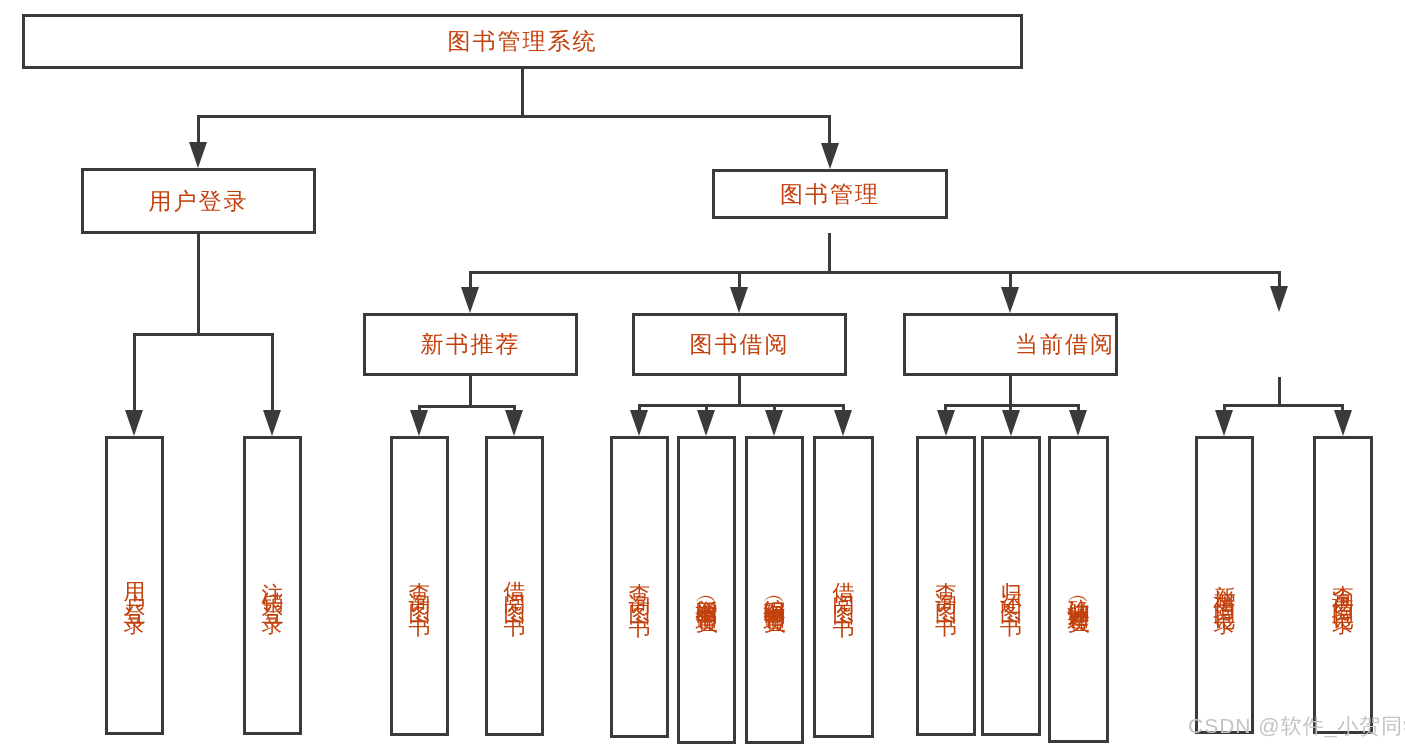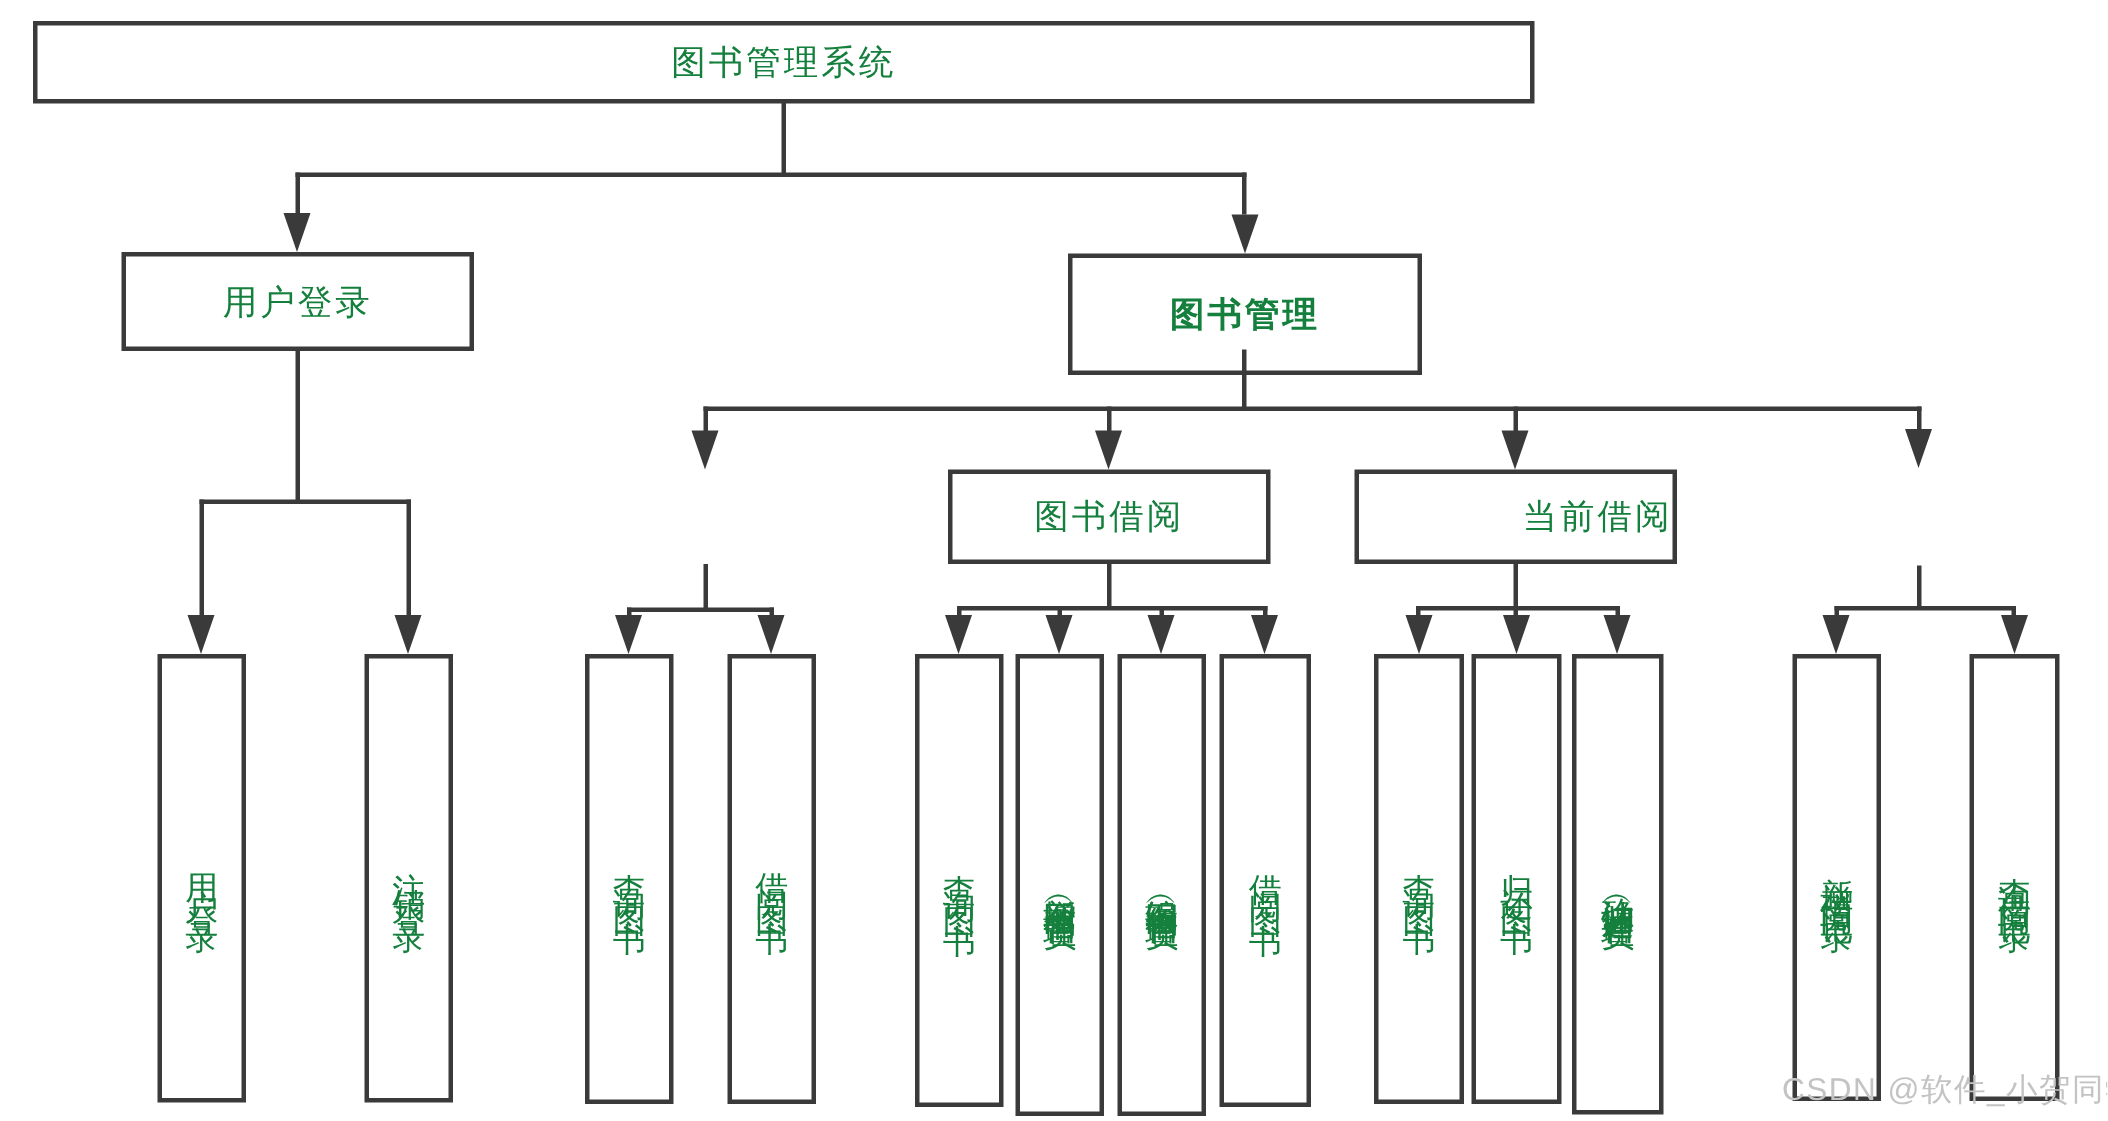--- a/index.html
+++ b/index.html
@@ -11,21 +11,21 @@
     overflow:hidden;
   }
   .box{
     position:absolute;
     box-sizing:border-box;
     border:3px solid #3a3a3a;
     background:#ffffff;
     display:flex;
     align-items:center;
     justify-content:center;
-    color:#15803d;
+    color:#c2410c;
     font-size:23px;
     letter-spacing:2px;
     text-align:center;
   }
   .leaf{
     font-size:22px;
   }
   .leaf .vtext{
     writing-mode:vertical-rl;
     text-orientation:mixed;
@@ -60,24 +60,27 @@
 
 <div id="canvas">
 
   <div class="box" style="left:22px;top:14px;width:1001px;height:55px;">
     <span>图书管理系统</span>
   </div>
 
   <div class="box" style="left:81px;top:168px;width:235px;height:66px;">
     <span>用户登录</span>
   </div>
-  <div class="box" style="left:712px;top:169px;width:236px;height:81px;font-weight:bold;">
+  <div class="box" style="left:712px;top:169px;width:236px;height:50px;">
     <span>图书管理</span>
   </div>
 
+  <div class="box" style="left:363px;top:313px;width:215px;height:63px;">
+    <span>新书推荐</span>
+  </div>
   <div class="box" style="left:632px;top:313px;width:215px;height:63px;">
     <span>图书借阅</span>
   </div>
   <div class="box" style="left:903px;top:313px;width:215px;height:63px;justify-content:flex-end;">
     <span>当前借阅</span>
   </div>
 
   <div class="box leaf" style="left:105px;top:436px;width:59px;height:299px;">
     <span class="vtext ls-wide">用户登录</span>
   </div>

